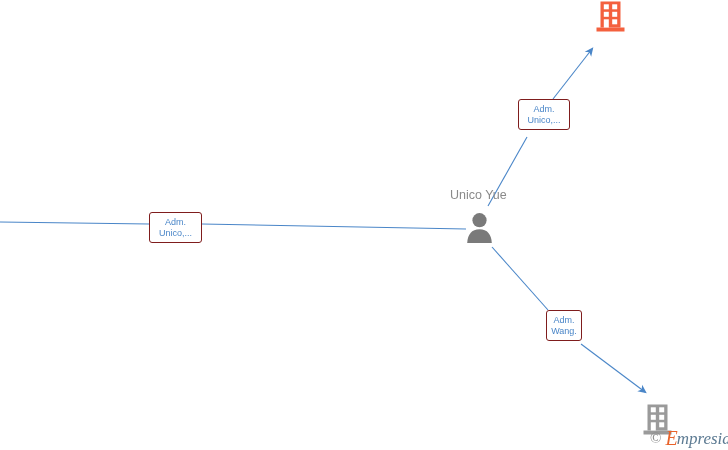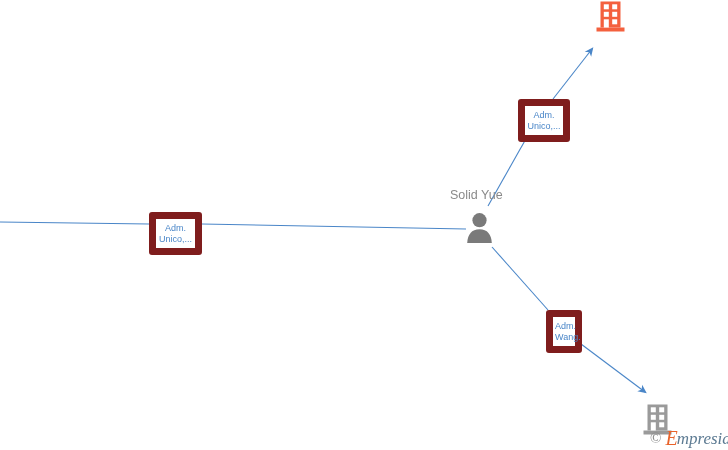--- a/index.html
+++ b/index.html
@@ -21,21 +21,21 @@
     top: 0;
     width: 728px;
     height: 450px;
   }
 
   
   .rel-box {
     position: absolute;
     box-sizing: border-box;
     background: #ffffff;
-    border: 7px solid #7f1d1d;
+    border: 1px solid #7f1d1d;
     border-radius: 3px;
     color: #4a86c8;
     font-size: 9px;
     line-height: 11px;
     text-align: center;
     padding: 4px 2px 3px 2px;
     white-space: nowrap;
     z-index: 5;
   }
   .rel-box .l1, .rel-box .l2 { display: block; }
@@ -126,21 +126,21 @@
   <div class="rel-box" style="left:518px; top:99px; width:52px;">
     <span class="l1">Adm.</span>
     <span class="l2">Unico,...</span>
   </div>
 
   <div class="rel-box" style="left:546px; top:310px; width:36px;">
     <span class="l1">Adm.</span>
     <span class="l2">Wang.</span>
   </div>
 
-  <div class="person-name" style="left:450px; top:188px;">Solid Yue</div>
+  <div class="person-name" style="left:450px; top:188px;">Unico Yue</div>
 
   <div class="person-node" style="left:465px; top:212px;">
     <svg width="29" height="31" viewBox="0 0 29 31" xmlns="http://www.w3.org/2000/svg">
       <circle cx="14.5" cy="8.2" r="7.1" fill="#7a7a7a"></circle>
       <path d="M14.5,17.2
                C6.6,17.2 2.6,22.4 2.2,31
                L26.8,31
                C26.4,22.4 22.4,17.2 14.5,17.2 Z" fill="#7a7a7a"></path>
     </svg>
   </div>

